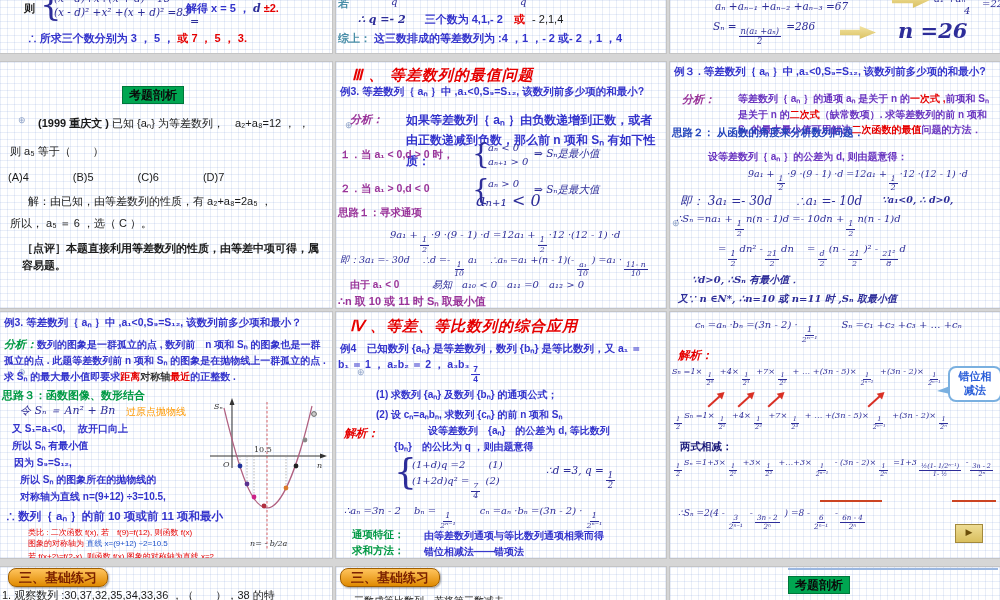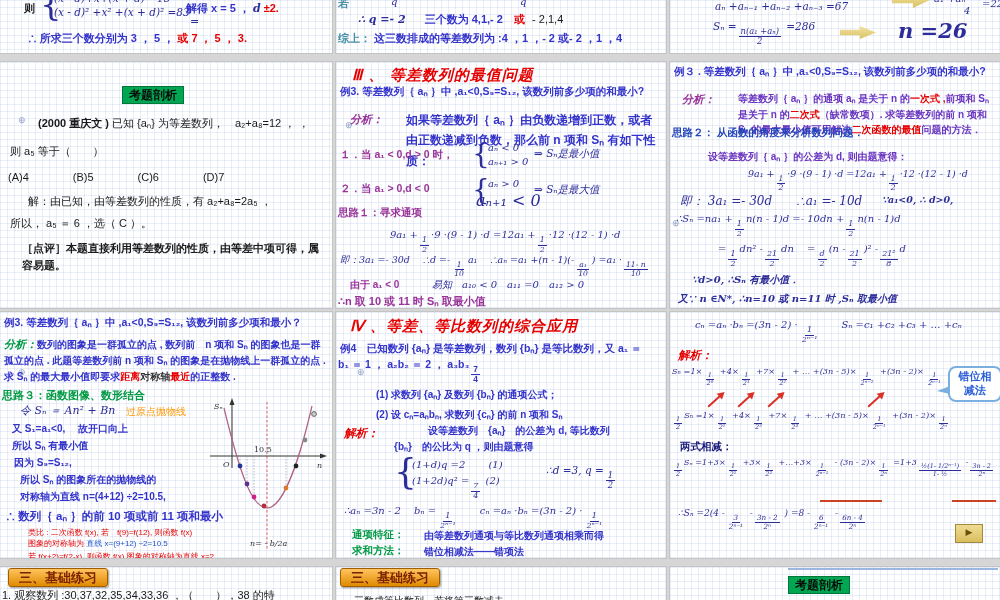--- a/index.html
+++ b/index.html
@@ -20,21 +20,21 @@
   .tl{color:#4a8fa8;font-weight:bold;}
   .bk{color:#1a1a1a;}
   .dk{color:#333;margin-top:32px;}
   .b{font-weight:bold;}
   .i{font-style:italic;}
   .fr{display:inline-flex;flex-direction:column;align-items:center;vertical-align:-0.5em;line-height:1.1;font-size:.8em;margin:0 2px;}
   .fr .fn{border-bottom:1px solid currentColor;padding:0 2px;}
   .fr .fd{padding:0 2px;}
   .brace{position:absolute;font-family:"DejaVu Serif",serif;font-style:normal;color:#2d2d99;line-height:1;font-weight:400;}
   .badge{position:absolute;background:#00a651;border:1px solid #00773a;color:#0a0a0a;font-weight:bold;padding:0 6px;line-height:16px;font-size:12px;}
-  .banner{position:absolute;background:linear-gradient(180deg,#ffc45e,#e08a00);border:1px solid #a05e00;border-radius:3px;color:#7b2100;font-weight:bold;font-size:13px;line-height:17px;padding:0 10px;box-shadow:1px 1px 2px rgba(0,0,0,.4);}
+  .banner{position:absolute;background:linear-gradient(180deg,#ffc45e,#e08a00);border:1px solid #a05e00;border-radius:8px;color:#7b2100;font-weight:bold;font-size:13px;line-height:17px;padding:0 10px;box-shadow:1px 1px 2px rgba(0,0,0,.4);}
   .yarrow{position:absolute;background:linear-gradient(180deg,#f4e6a6,#d9bf5e);clip-path:polygon(0 32%,55% 32%,55% 6%,100% 50%,55% 94%,55% 68%,0 68%);}
   .nextbtn{position:absolute;width:26px;height:17px;background:linear-gradient(180deg,#eedc94,#d9bf5e);border:1px solid #a3893c;color:#6a4e0a;font-size:9px;text-align:center;line-height:15px;cursor:pointer;}
   .callout{position:absolute;width:42px;background:#fff;border:2px solid #7ab0e0;border-radius:8px;color:#2b5fd9;font-weight:bold;font-size:11px;line-height:1.25;text-align:center;padding:2px 4px;}
   .callout::before{content:"";position:absolute;left:-13px;bottom:6px;width:0;height:0;border-top:5px solid transparent;border-bottom:3px solid transparent;border-right:13px solid #7ab0e0;}
   .sarrow{position:absolute;width:17px;height:2px;background:#d93025;transform:rotate(-42deg);}
   .sarrow::after{content:"";position:absolute;right:-5px;top:-3px;border-left:7px solid #d93025;border-top:4px solid transparent;border-bottom:4px solid transparent;}
   .redline{position:absolute;height:2px;background:#cc4422;}
   .cross{position:absolute;color:#8fa3c8;font-size:9px;}
   .bluebar{position:absolute;height:2px;background:#9bb7e0;}
   .ax{stroke:#333;stroke-width:1;}
@@ -93,21 +93,21 @@
           <span class="fd">2</span>
         </span> =286</div>
     <div class="yarrow" style="left:170px;top:25px;width:36px;height:15px"></div>
     <div class="ln m b" style="left:228px;top:17px;font-size:21px">n =26</div>
   </section>
 
   <section class="slide" style="left:0;top:62px;width:332px;height:246px">
     <div class="badge" style="left:122px;top:24px">考题剖析</div>
     <div class="cross" style="left:18px;top:53px">⊕</div>
     <div class="ln bk" style="left:38px;top:54px;font-size:11px">
-      <span class="b">(2000 重庆文 )</span>
+      <span class="b">(1999 重庆文 )</span>
       <span>已知 {aₙ} 为等差数列，　a₂+a₈=12 ，  ，</span>
     </div>
     <div class="ln bk" style="left:10px;top:82px;font-size:11px">则 a₅ 等于（　　）</div>
     <div class="ln bk" style="left:8px;top:108px;font-size:11px">(A)4　　　　(B)5　　　　(C)6　　　　(D)7</div>
     <div class="ln bk" style="left:28px;top:132px;font-size:11px">解：由已知，由等差数列的性质，有 a₂+a₈=2a₅ ，</div>
     <div class="ln bk" style="left:10px;top:154px;font-size:11px">所以， a₅ ＝ 6 ，选（ C ）。</div>
     <div class="ln bk b wrap" style="left:22px;top:178px;width:300px;font-size:11px;line-height:1.5">［点评］本题直接利用等差数列的性质，由等差中项可得，属容易题。</div>
   </section>
 
   <section class="slide" style="left:336px;top:62px;width:330px;height:246px">
@@ -203,21 +203,21 @@
     <div class="ln wrap" style="left:4px;top:24px;width:324px;font-size:10px;line-height:1.55">
       <span class="gr i" style="font-size:11px">分析：</span><span class="cb">数列的图象是一群孤立的点 , 数列前　n 项和 Sₙ 的图象也是一群孤立的点 . 此题等差数列前 n 项和 Sₙ 的图象是在抛物线上一群孤立的点 . 求 Sₙ 的最大最小值即要求</span><span class="rd b">距离</span><span class="dk b">对称轴</span><span class="rd b">最近</span><span class="cb">的正整数 .</span>
     </div>
     <div class="ln gr" style="left:2px;top:76px;font-size:11px">思路３：函数图像、数形结合</div>
     <div class="ln m" style="left:20px;top:92px;font-size:11px">令 Sₙ ＝ An² + Bn</div>
     <div class="ln or" style="left:126px;top:93px;font-size:10px">过原点抛物线</div>
     <div class="ln cb" style="left:12px;top:110px;font-size:10px">又 S₁=a₁&lt;0,　 故开口向上</div>
     <div class="ln cb" style="left:12px;top:127px;font-size:10px">所以 Sₙ 有最小值</div>
     <div class="ln cb" style="left:14px;top:144px;font-size:10px">因为 S₉=S₁₂,</div>
     <div class="ln cb" style="left:20px;top:161px;font-size:10px">所以 Sₙ 的图象所在的抛物线的</div>
-    <div class="ln cb" style="left:20px;top:178px;font-size:10px">对称轴为直线 n=(4+12) ÷2=10.5,</div>
+    <div class="ln cb" style="left:20px;top:178px;font-size:10px">对称轴为直线 n=(9+12) ÷3=10.5,</div>
     <div class="ln cb wrap" style="left:6px;top:197px;width:224px;font-size:11.5px">∴ 数列｛ aₙ ｝的前 10 项或前 11 项和最小</div>
     <div class="ln rd" style="left:28px;top:216px;font-size:8px">类比 : 二次函数 f(x), 若　f(9)=f(12), 则函数 f(x)</div>
     <div class="ln" style="left:28px;top:227px;font-size:8px">
       <span class="rd">图象的对称轴为</span>
       <span style="color:#2255cc">直线 x=(9+12) ÷2=10.5</span>
     </div>
     <div class="ln rd" style="left:28px;top:240px;font-size:8px">若 f(x+2)=f(2-x), 则函数 f(x) 图象的对称轴为直线 x=2</div>
     <svg style="position:absolute;left:204px;top:84px" width="126" height="158" viewBox="0 0 126 158">
       <line class="ax" x1="28" y1="6" x2="28" y2="72"></line>
       <polygon points="28,2 25.5,9 30.5,9" fill="#333"></polygon>

